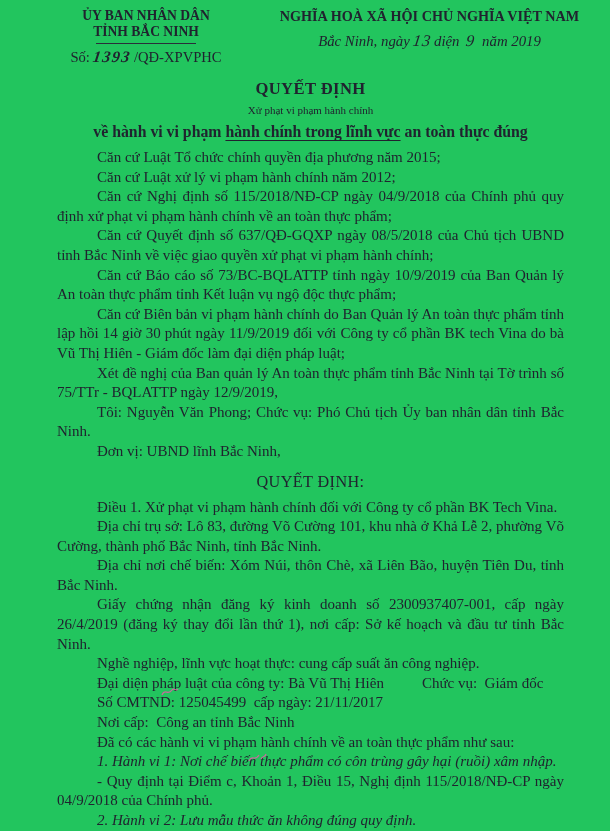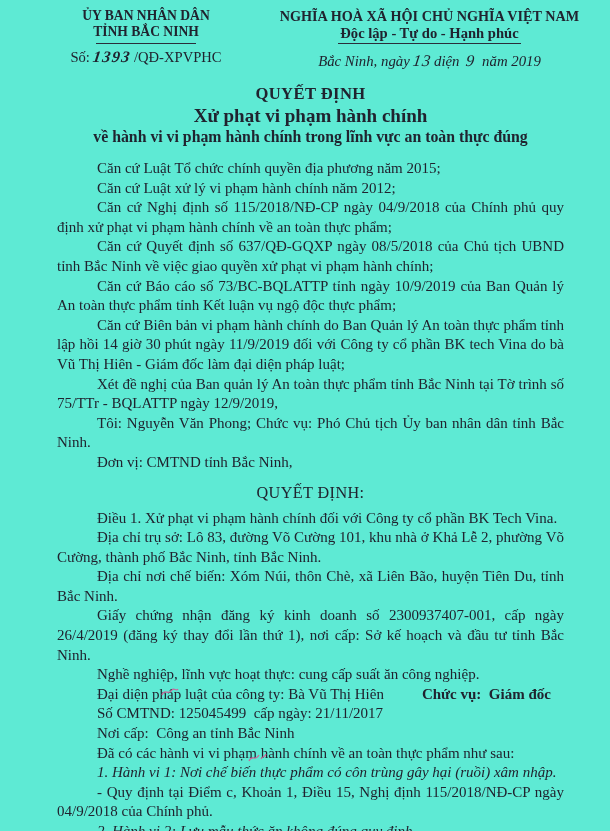--- a/index.html
+++ b/index.html
@@ -1,20 +1,20 @@
 <!DOCTYPE html>
 <html lang="vi"><head>
 <meta charset="utf-8">
 <style>
   html,body{margin:0;padding:0;background:#e9e9e7;}
   .page{
     position:relative;
     width:610px;height:831px;
     margin:0 auto;
-    background:#5eead4;
+    background:#22c55e;
     box-sizing:border-box;
     padding:8px 46px 0 57px;
     font-family:"Liberation Serif", serif;
     color:#20232f;
     overflow:hidden;
   }
   
   .hdr{display:flex;margin:0 -24px 0 -36px;}
   .hdr-left{flex:0 0 250px;text-align:center;}
   .hdr-right{flex:1;text-align:center;}
@@ -30,76 +30,75 @@
     font-style:italic;font-weight:bold;
     transform:skewX(-8deg);
     letter-spacing:1.5px;
     font-size:1.1em;
     margin:0 3px;
   }
   .date-line .handwritten{font-weight:normal;letter-spacing:1px;}
   
   .title-block{text-align:center;margin-top:13px;}
   .t1{font-weight:bold;font-size:16.6px;line-height:20px;letter-spacing:.4px;}
-  .t2{font-weight:bold;font-size:19px;line-height:19px;margin-top:2px;}
+  .t2{font-weight:normal;font-size:11px;line-height:19px;margin-top:2px;}
   .t3{font-weight:bold;font-size:15.8px;line-height:20px;margin-top:2px;}
-  .t3 .u{text-underline-offset:3px;text-decoration-thickness:1.4px;}
+  .t3 .u{text-decoration:underline;text-underline-offset:3px;text-decoration-thickness:1.4px;}
   
-  .body-text{margin-top:12px;}
+  .body-text{margin-top:6px;}
   .para{
     margin:0;
     font-size:15px;line-height:19.6px;
     text-align:justify;
     text-indent:40px;
   }
   .ital{font-style:italic;}
   .pre{white-space:pre-wrap;}
   .bold{font-weight:normal;}
   .section-heading{
     text-align:center;font-weight:normal;font-size:16.2px;
     margin:11px 0 6px;letter-spacing:.4px;
   }
-  .pos-span{margin-left:38px;font-weight:bold;}
+  .pos-span{margin-left:38px;}
   .pen-mark{position:absolute;pointer-events:none;}
 </style>
 </head>
 <body>
 
 <div class="page">
 
   <div class="hdr">
     <div class="hdr-left">
       <div class="b1">ỦY BAN NHÂN DÂN</div>
       <div class="b1">TỈNH BẮC NINH</div>
       <div class="rule-left"></div>
       <div class="so-line"><span>Số:</span><span class="handwritten">1393</span><span>/QĐ-XPVPHC</span></div>
     </div>
     <div class="hdr-right">
       <div class="b1">NGHĨA HOÀ XÃ HỘI CHỦ NGHĨA VIỆT NAM</div>
-      <div><span class="motto">Độc lập - Tự do - Hạnh phúc</span></div>
       <div class="date-line"><span>Bắc Ninh, ngày</span><span class="handwritten">13</span><span>diện</span> <span class="handwritten">9</span> <span>năm 2019</span></div>
     </div>
   </div>
 
   <div class="title-block">
     <div class="t1">QUYẾT ĐỊNH</div>
     <div class="t2">Xử phạt vi phạm hành chính</div>
     <div class="t3"><span>về hành vi vi phạm </span><span class="u">hành chính trong lĩnh vực</span><span> an toàn thực đúng</span></div>
   </div>
 
   <div class="body-text">
     <p class="para">Căn cứ Luật Tổ chức chính quyền địa phương năm 2015;</p>
     <p class="para">Căn cứ Luật xử lý vi phạm hành chính năm 2012;</p>
     <p class="para">Căn cứ Nghị định số 115/2018/NĐ-CP ngày 04/9/2018 của Chính phủ quy định xử phạt vi phạm hành chính về an toàn thực phẩm;</p>
     <p class="para">Căn cứ Quyết định số 637/QĐ-GQXP ngày 08/5/2018 của Chủ tịch UBND tỉnh Bắc Ninh về việc giao quyền xử phạt vi phạm hành chính;</p>
     <p class="para">Căn cứ Báo cáo số 73/BC-BQLATTP tỉnh ngày 10/9/2019 của Ban Quản lý An toàn thực phẩm tỉnh Kết luận vụ ngộ độc thực phẩm;</p>
     <p class="para">Căn cứ Biên bản vi phạm hành chính do Ban Quản lý An toàn thực phẩm tỉnh lập hồi 14 giờ 30 phút ngày 11/9/2019 đối với Công ty cổ phần BK tech Vina do bà Vũ Thị Hiên - Giám đốc làm đại diện pháp luật;</p>
     <p class="para">Xét đề nghị của Ban quản lý An toàn thực phẩm tỉnh Bắc Ninh tại Tờ trình số 75/TTr - BQLATTP ngày 12/9/2019,</p>
     <p class="para">Tôi: Nguyễn Văn Phong; Chức vụ: Phó Chủ tịch Ủy ban nhân dân tỉnh Bắc Ninh.</p>
-    <p class="para">Đơn vị: CMTND tỉnh Bắc Ninh,</p>
+    <p class="para">Đơn vị: UBND lĩnh Bắc Ninh,</p>
   </div>
 
   <div class="section-heading">QUYẾT ĐỊNH:</div>
 
   <div>
     <p class="para"><span class="bold">Điều 1.</span><span> Xử phạt vi phạm hành chính đối với Công ty cổ phần BK Tech Vina.</span></p>
     <p class="para">Địa chỉ trụ sở: Lô 83, đường Võ Cường 101, khu nhà ở Khả Lễ 2, phường Võ Cường, thành phố Bắc Ninh, tỉnh Bắc Ninh.</p>
     <p class="para">Địa chỉ nơi chế biến: Xóm Núi, thôn Chè, xã Liên Bão, huyện Tiên Du, tỉnh Bắc Ninh.</p>
     <p class="para">Giấy chứng nhận đăng ký kinh doanh số 2300937407-001, cấp ngày 26/4/2019 (đăng ký thay đổi lần thứ 1), nơi cấp: Sở kế hoạch và đầu tư tỉnh Bắc Ninh.</p>
     <p class="para">Nghề nghiệp, lĩnh vực hoạt thực: cung cấp suất ăn công nghiệp.</p>

